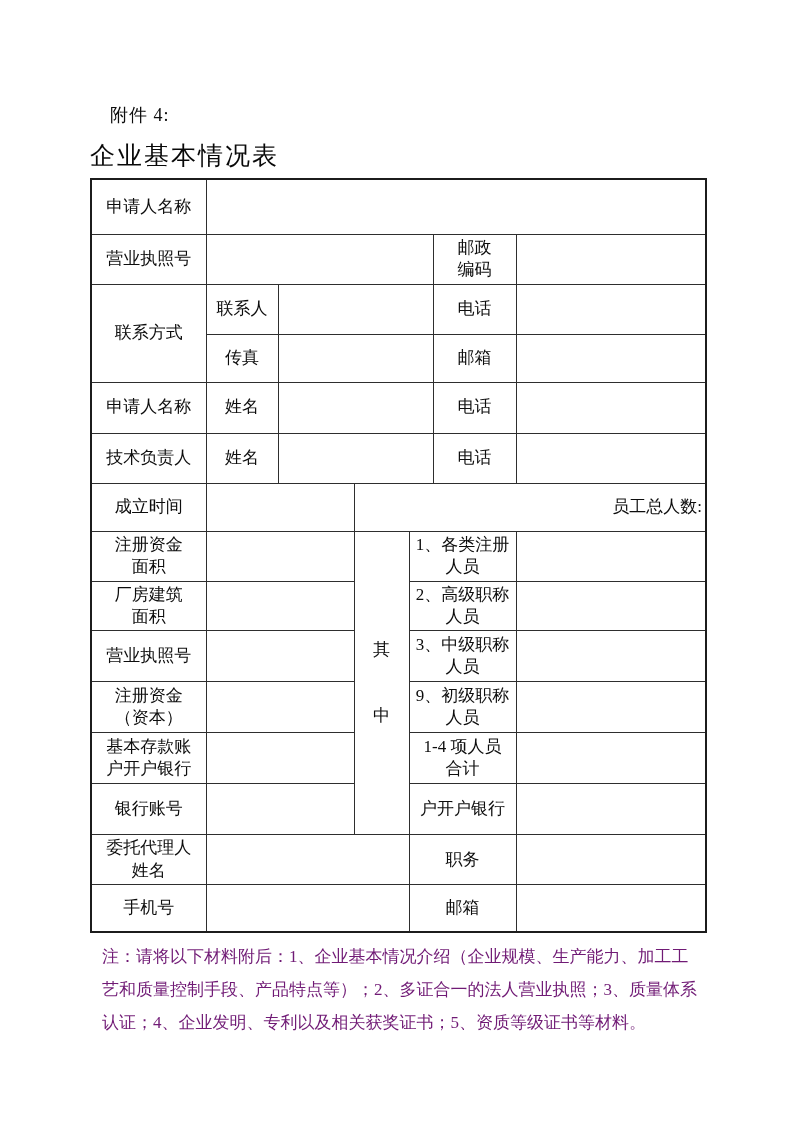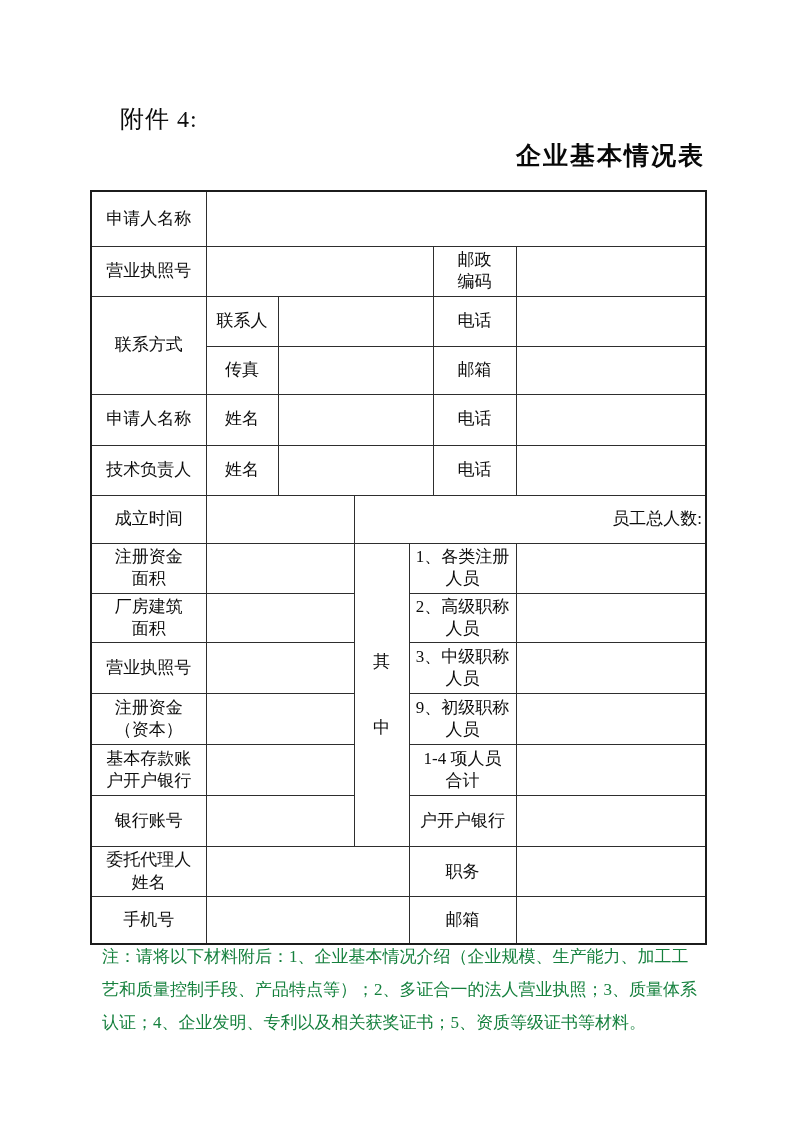--- a/index.html
+++ b/index.html
@@ -11,41 +11,41 @@
     position: relative;
     width: 789px;
     height: 1122px;
     background: #ffffff;
     font-family: "Liberation Serif", "DejaVu Serif", serif;
     color: #0d0d0d;
     overflow: hidden;
   }
   .attachment {
     position: absolute;
-    left: 120px;
+    left: 110px;
     top: 103px;
-    font-size: 24px;
+    font-size: 18px;
     letter-spacing: 1px;
   }
   .title {
     position: absolute;
     left: 90px;
     top: 139px;
     width: 615px;
     margin: 0;
-    text-align: right;
+    text-align: left;
     font-size: 25px;
-    font-weight: bold;
+    font-weight: normal;
     letter-spacing: 2px;
     color: #080808;
   }
   table.form {
     position: absolute;
     left: 90px;
-    top: 190px;
+    top: 178px;
     width: 615px;
     border-collapse: collapse;
     table-layout: fixed;
     border: 2px solid #1c1c1c;
     padding-left: 32px;
   }
   table.form td {
     border: 1px solid #2e2e2e;
     padding: 2px 3px;
     vertical-align: middle;
@@ -77,21 +77,21 @@
   }
   .note {
     position: absolute;
     left: 102px;
     top: 940px;
     width: 612px;
     font-size: 17px;
     line-height: 33px;
     white-space: pre-line;
     text-align: justify;
-    color: #15803d;
+    color: #701a75;
   }
 </style>
 </head>
 <body>
 
 <div class="page">
 
   <div class="attachment">附件 4:</div>
 
   <h1 class="title">企业基本情况表</h1>

